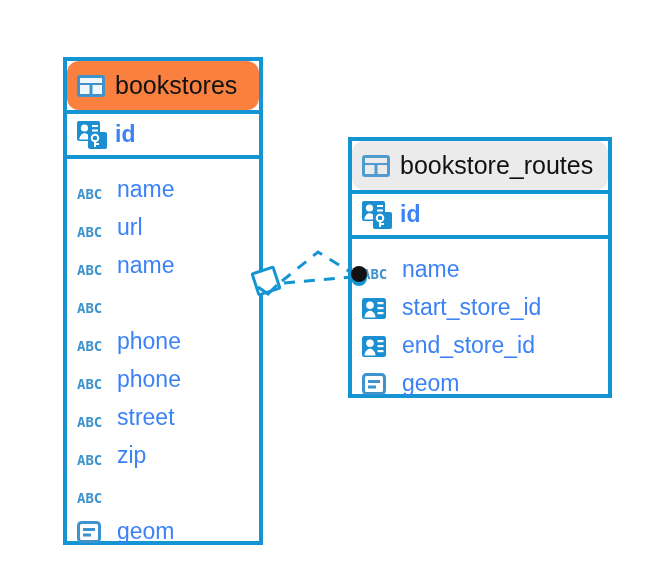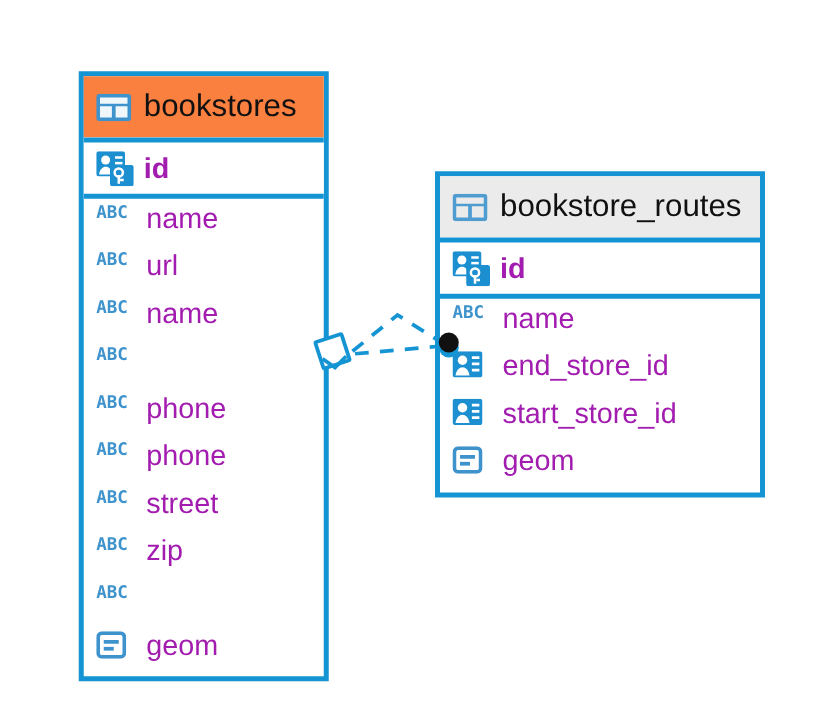--- a/index.html
+++ b/index.html
@@ -28,20 +28,21 @@
     border: 4px solid #1594d4;
   }
 
   .entity-header {
     display: flex;
     align-items: center;
     box-sizing: border-box;
     height: 49px;
     padding-left: 10px;
     gap: 10px;
+    border-radius: 12px;
   }
   .entity-header.accent  { background: #fa8040; }
   .entity-header.neutral { background: #ebebeb; }
 
   .entity-title {
     font-size: 25px;
     color: #111111;
     line-height: 1;
     white-space: nowrap;
   }
@@ -59,28 +60,28 @@
   }
   .pk-row .field-label {
     font-weight: bold;
   }
 
   .field-list {
     padding: 4px 0 6px 0;
   }
   .field-row {
     display: flex;
-    align-items: flex-start;
+    align-items: flex-end;
     height: 38px;
     padding-left: 10px;
     gap: 9px;
   }
   .field-label {
     font-size: 23px;
-    color: #a21caf;
+    color: #3b82f6;
     line-height: 1;
     white-space: nowrap;
   }
 
   
   .icon {
     flex: 0 0 auto;
     display: block;
   }
   .icon svg { display: block; }
@@ -245,35 +246,35 @@
         <span class="icon" style="width:31px;">
           <svg width="24" height="21" viewBox="0 0 24 21">
             <rect x="0" y="0" width="24" height="21" rx="2.5" fill="#1b8fd0"></rect>
             <circle cx="8" cy="7.2" r="3.8" fill="#ffffff"></circle>
             <path d="M2.4 19.4c0.6-4.4 3.2-6.6 5.6-6.6s5 2.2 5.6 6.6z" fill="#ffffff"></path>
             <rect x="15.5" y="4" width="6" height="2.2" fill="#ffffff"></rect>
             <rect x="15.5" y="9" width="6" height="2.2" fill="#ffffff"></rect>
             <rect x="15.5" y="14" width="6" height="2.2" fill="#ffffff"></rect>
           </svg>
         </span>
-        <span class="field-label">end_store_id</span>
+        <span class="field-label">start_store_id</span>
       </div>
 
       <div class="field-row">
         <span class="icon" style="width:31px;">
           <svg width="24" height="21" viewBox="0 0 24 21">
             <rect x="0" y="0" width="24" height="21" rx="2.5" fill="#1b8fd0"></rect>
             <circle cx="8" cy="7.2" r="3.8" fill="#ffffff"></circle>
             <path d="M2.4 19.4c0.6-4.4 3.2-6.6 5.6-6.6s5 2.2 5.6 6.6z" fill="#ffffff"></path>
             <rect x="15.5" y="4" width="6" height="2.2" fill="#ffffff"></rect>
             <rect x="15.5" y="9" width="6" height="2.2" fill="#ffffff"></rect>
             <rect x="15.5" y="14" width="6" height="2.2" fill="#ffffff"></rect>
           </svg>
         </span>
-        <span class="field-label">start_store_id</span>
+        <span class="field-label">end_store_id</span>
       </div>
 
       <div class="field-row">
         <span class="icon" style="width:31px;">
           <svg width="24" height="22" viewBox="0 0 24 22">
             <rect x="1.5" y="1.5" width="21" height="19" rx="3" fill="#ffffff" stroke="#3e93cd" stroke-width="3"></rect>
             <rect x="6" y="7" width="12" height="3" fill="#3e93cd"></rect>
             <rect x="6" y="12.5" width="8" height="3" fill="#3e93cd"></rect>
           </svg>
         </span>

